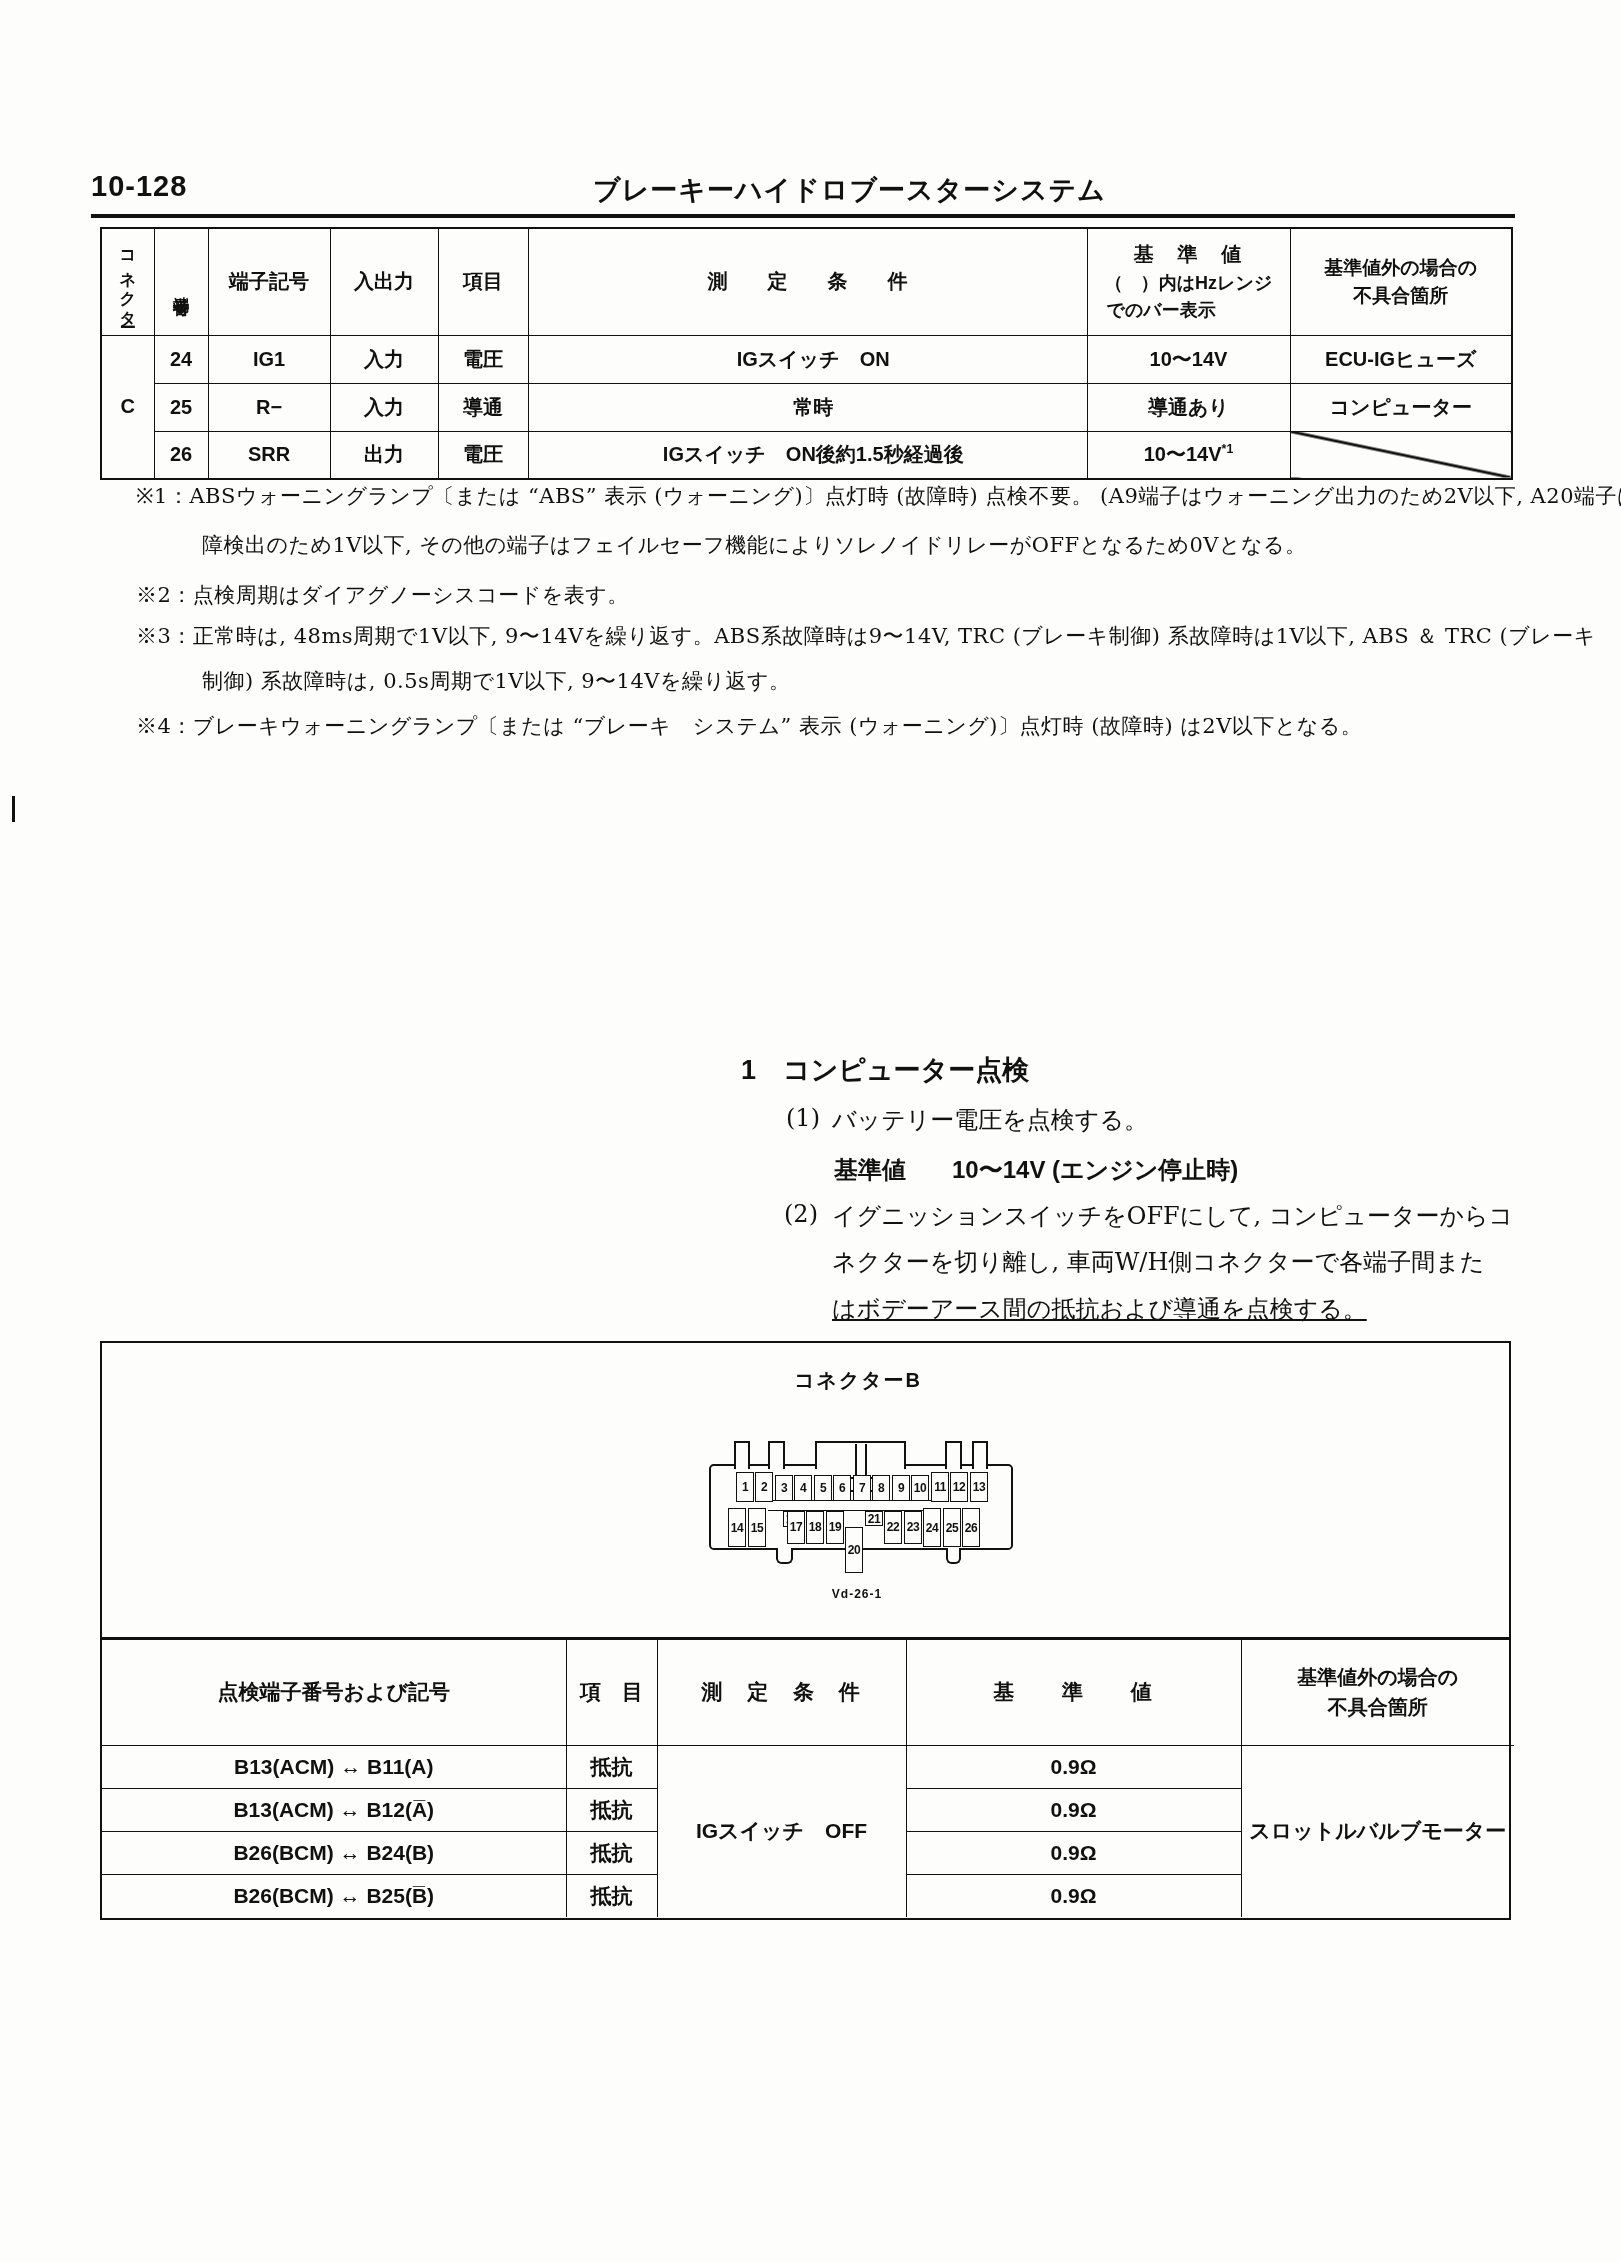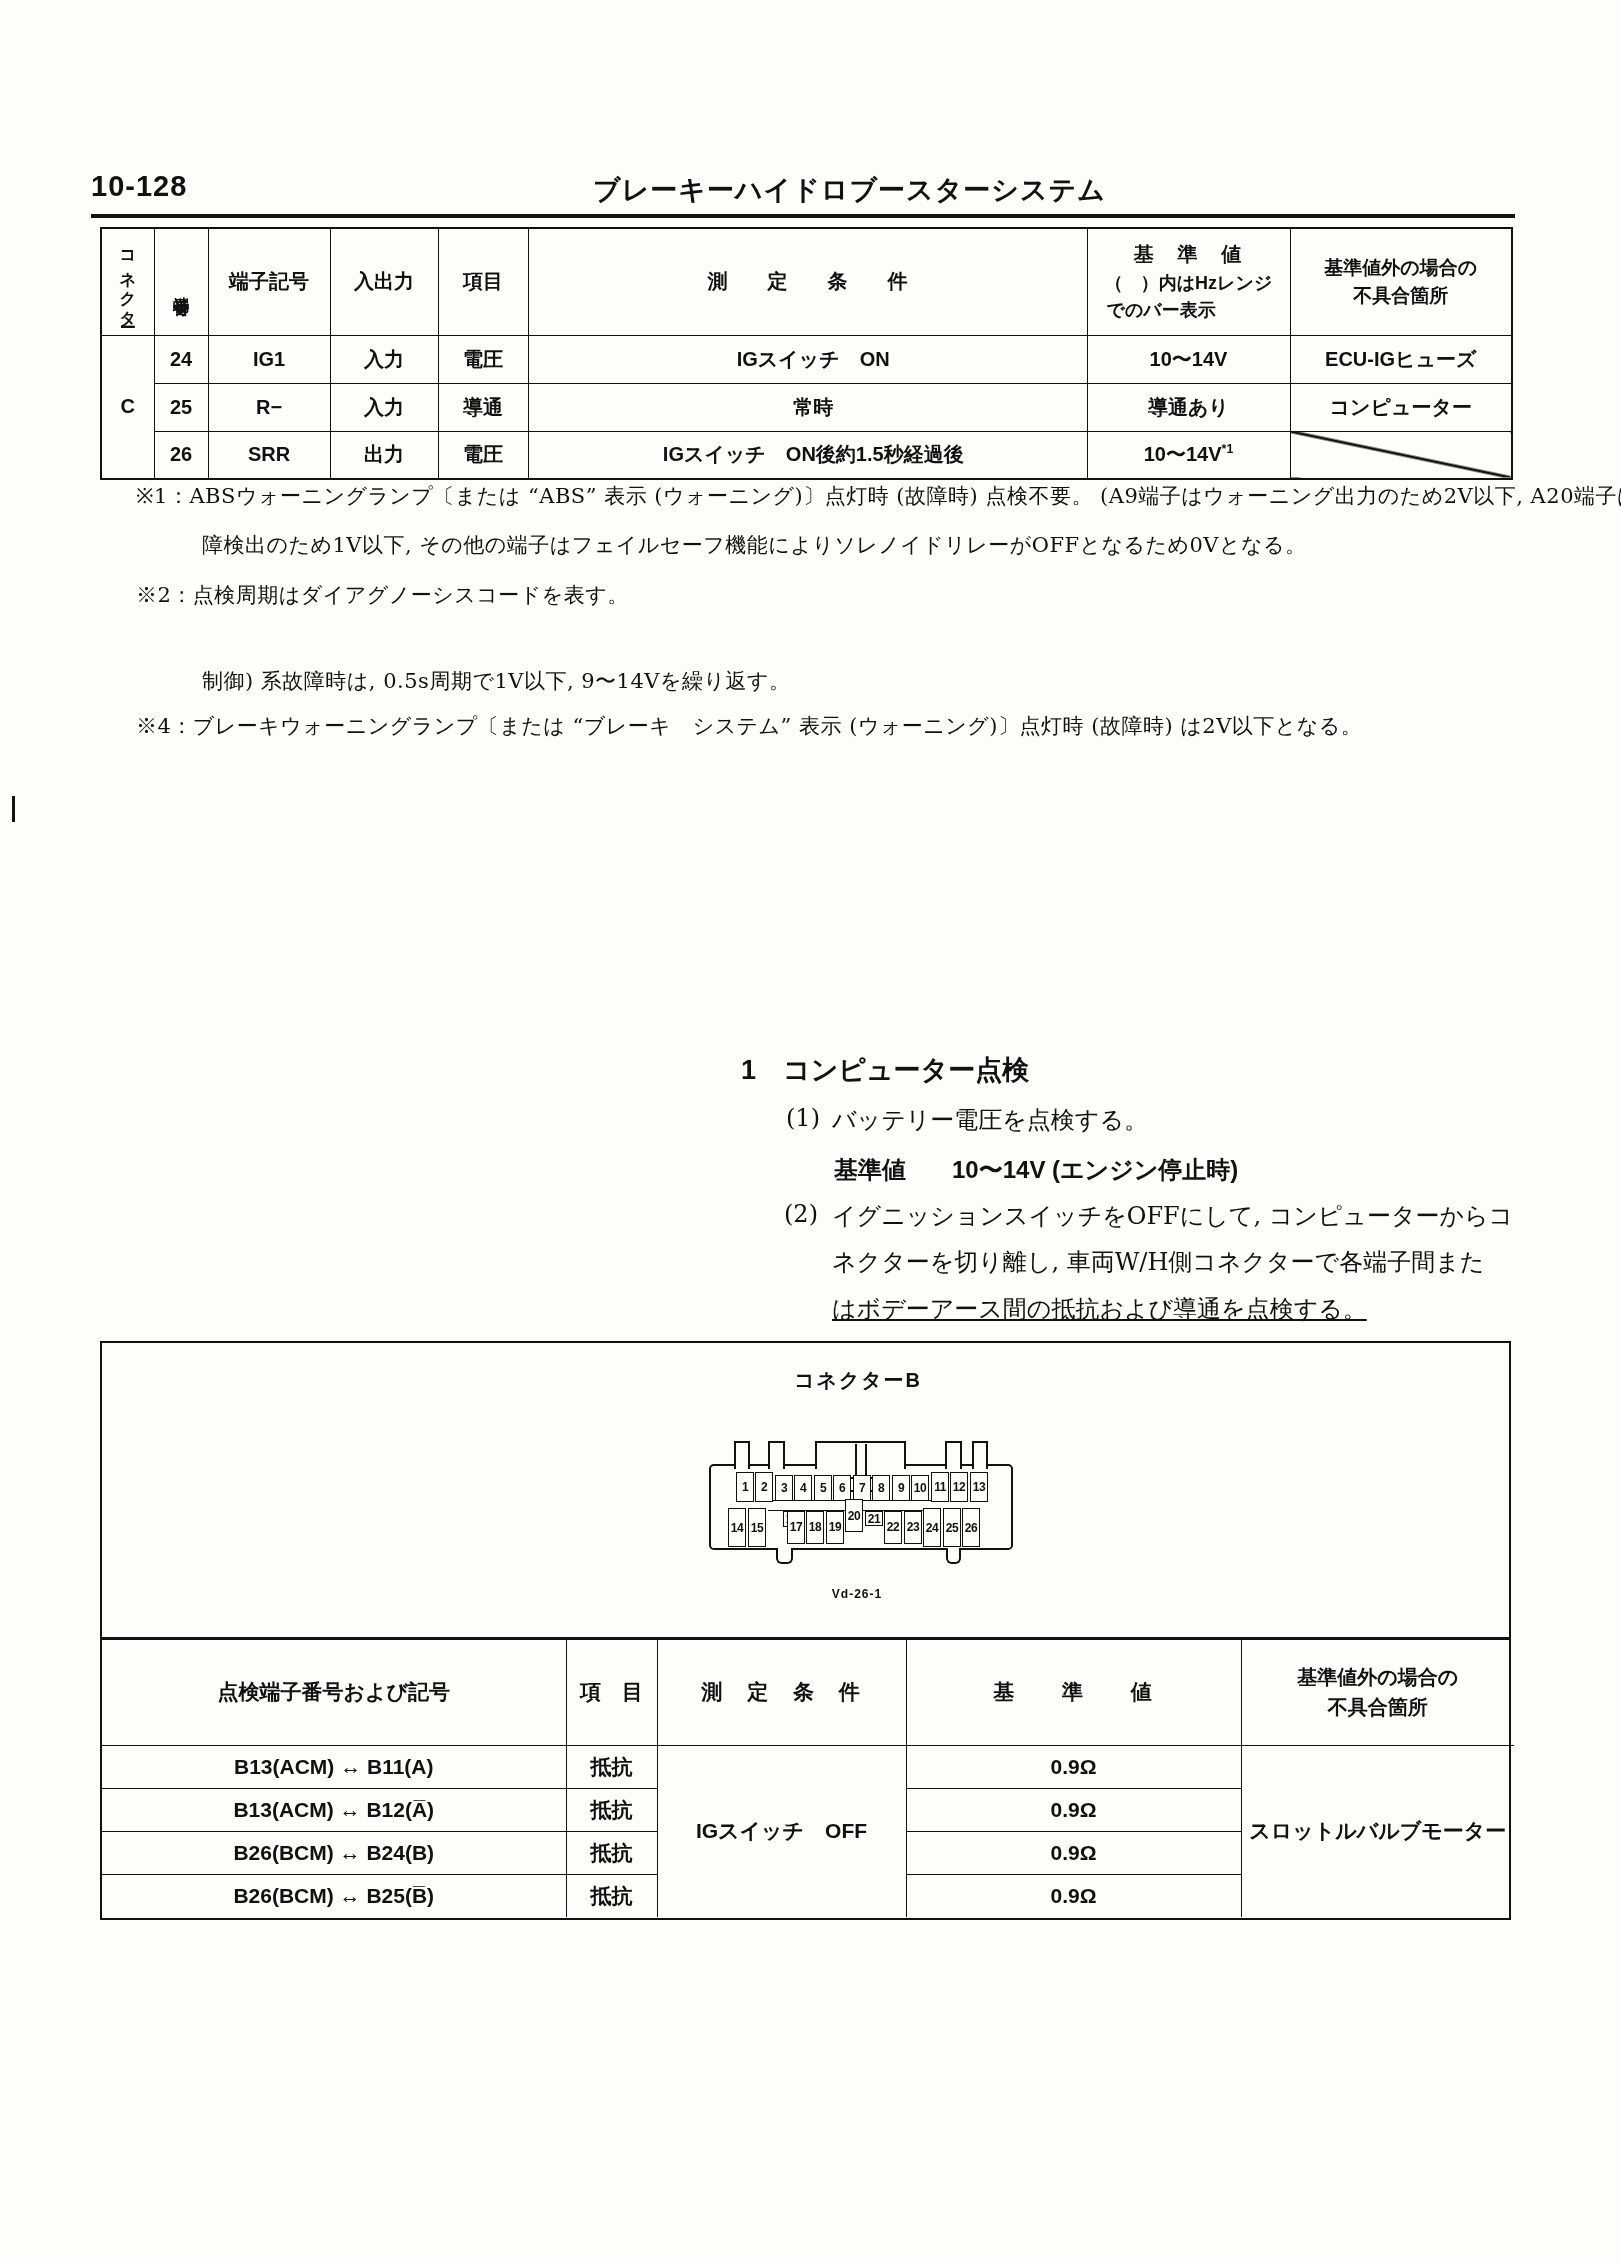--- a/index.html
+++ b/index.html
@@ -132,20 +132,21 @@
       <td class="cell-left">IGスイッチ　ON後約1.5秒経過後</td>
       <td><span>10〜14V</span><sup class="sup">*1</sup></td>
       <td class="diag"></td>
     </tr>
   </tbody>
     </table>
 
   <div class="note" style="left:136px; top:481px;">※1：ABSウォーニングランプ〔または “ABS” 表示 (ウォーニング)〕点灯時 (故障時) 点検不要。 (A9端子はウォーニング出力のため2V以下, A20端子は故</div>
   <div class="note" style="left:202px; top:531px;">障検出のため1V以下, その他の端子はフェイルセーフ機能によりソレノイドリレーがOFFとなるため0Vとなる。</div>
   <div class="note" style="left:136px; top:581px;">※2：点検周期はダイアグノーシスコードを表す。</div>
+  <div class="note" style="left:136px; top:622px;">※3：正常時は, 48ms周期で1V以下, 9〜14Vを繰り返す。ABS系故障時は9〜14V, TRC (ブレーキ制御) 系故障時は1V以下, ABS ＆ TRC (ブレーキ</div>
   <div class="note" style="left:202px; top:667px;">制御) 系故障時は, 0.5s周期で1V以下, 9〜14Vを繰り返す。</div>
   <div class="note" style="left:136px; top:712px;">※4：ブレーキウォーニングランプ〔または “ブレーキ　システム” 表示 (ウォーニング)〕点灯時 (故障時) は2V以下となる。</div>
 
   <div class="tick"></div>
 
   <div class="trc-heading">
     <span class="hnum">1</span><span>コンピューター点検</span>
   </div>
   <div class="step" style="left:786px; top:1104px;">(1)</div>
   <div class="step" style="left:832px; top:1104px;">バッテリー電圧を点検する。</div>
@@ -185,21 +186,21 @@
           <div class="pin" style="left: 202px; top: 34px; height: 26px;">10</div>
           <div class="pin" style="left: 222px; top: 31px; height: 30px;">11</div>
           <div class="pin" style="left: 241px; top: 31px; height: 30px;">12</div>
           <div class="pin" style="left: 261px; top: 31px; height: 30px;">13</div>
           <div class="pin" style="left: 19px; top: 67px; height: 39px;">14</div>
           <div class="pin" style="left: 39px; top: 67px; height: 39px;">15</div>
           <div class="pin" style="left: 74px; top: 70px; height: 16px;">16</div>
           <div class="pin" style="left: 78px; top: 70px; height: 32.5px;">17</div>
           <div class="pin" style="left: 97px; top: 70px; height: 32.5px;">18</div>
           <div class="pin" style="left: 117px; top: 70px; height: 32.5px;">19</div>
-          <div class="pin" style="left: 136px; top: 58px; height: 33px;">20</div>
+          <div class="pin" style="left: 136px; top: 86px; height: 46px;">20</div>
           <div class="pin" style="left: 156px; top: 70px; height: 15px;">21</div>
           <div class="pin" style="left: 175px; top: 70px; height: 32.5px;">22</div>
           <div class="pin" style="left: 195px; top: 70px; height: 32.5px;">23</div>
           <div class="pin" style="left: 214px; top: 67px; height: 39px;">24</div>
           <div class="pin" style="left: 234px; top: 67px; height: 39px;">25</div>
           <div class="pin" style="left: 253px; top: 67px; height: 39px;">26</div>
         </div>
     </div>
 
     <div class="fig-code">Vd-26-1</div>

